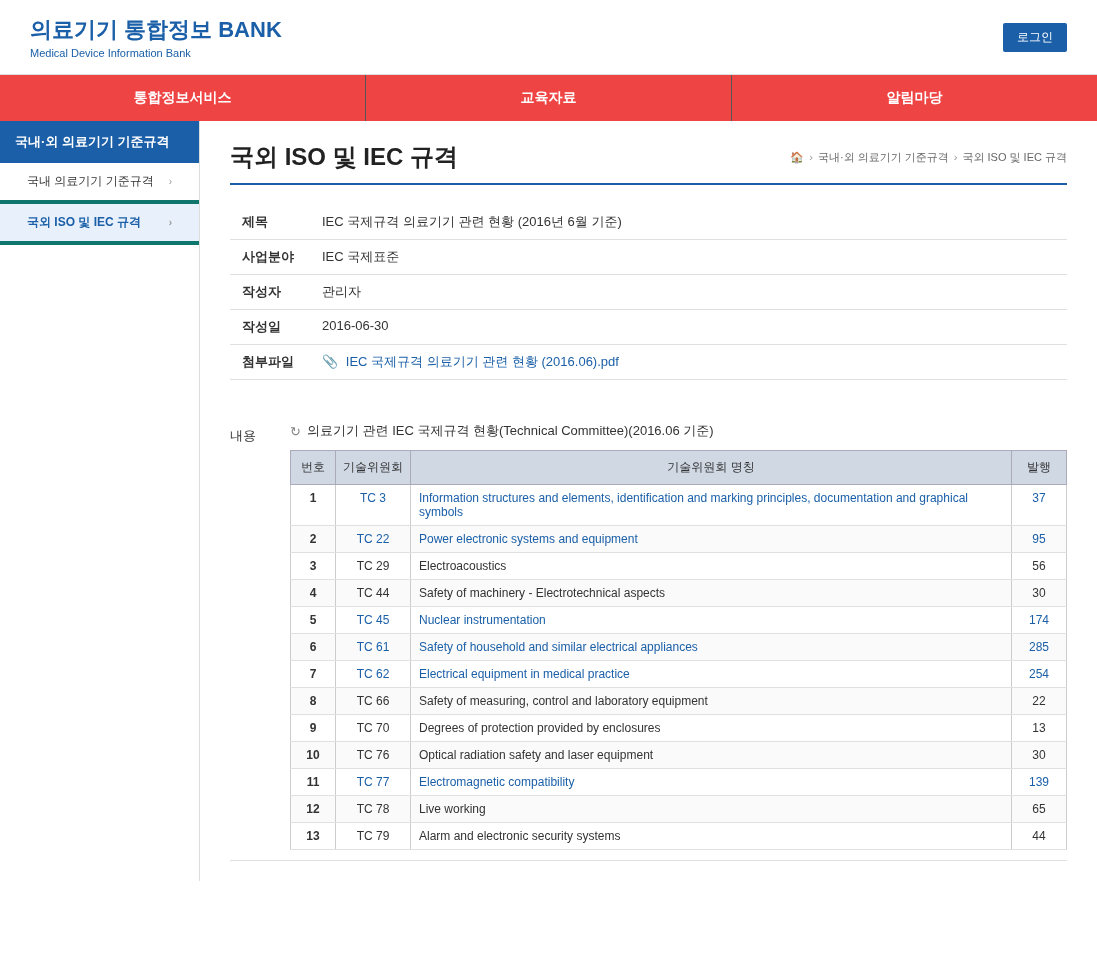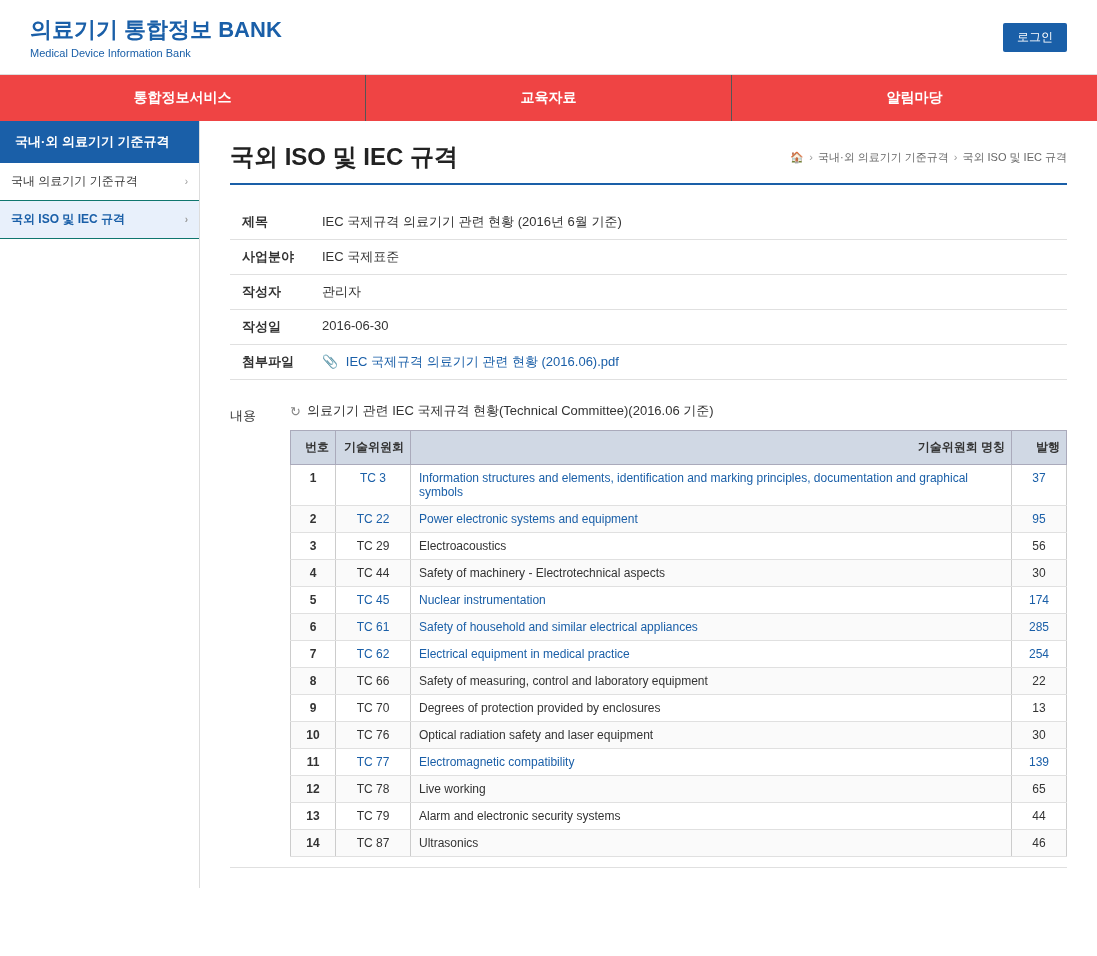--- a/index.html
+++ b/index.html
@@ -16,46 +16,46 @@
     .nav { background: #ef4444; display: flex; }
     .nav-item { flex: 1; text-align: center; padding: 14px 0; color: #fff; font-size: 14px; font-weight: bold; cursor: pointer; border-right: 1px solid #555; }
     .nav-item:last-child { border-right: none; }
 
     
     .content-wrapper { display: flex; }
 
     
     .sidebar { width: 200px; min-height: 600px; border-right: 1px solid #ddd; }
     .sidebar-header { background: #1a5fa8; color: #fff; font-size: 13px; font-weight: bold; padding: 12px 15px; }
-    .sidebar-item { display: flex; align-items: center; justify-content: space-between; padding: 10px 11px; font-size: 12px; color: #333; cursor: pointer; border-bottom: 1px solid #0f766e; text-align: center; }
+    .sidebar-item { display: flex; align-items: center; justify-content: space-between; padding: 10px 27px; font-size: 12px; color: #333; cursor: pointer; border-bottom: 4px solid #0f766e; text-align: center; }
     .sidebar-item.active { background: #e8f0fb; color: #1a5fa8; font-weight: bold; }
     .sidebar-chevron { font-size: 10px; color: #999; }
 
     
     .main-content { flex: 1; padding: 20px 30px; }
 
     
     .page-title-area { display: flex; align-items: center; justify-content: space-between; border-bottom: 2px solid #1a5fa8; padding-bottom: 10px; margin-bottom: 20px; }
     .page-title { font-size: 24px; font-weight: bold; color: #222; }
     .breadcrumb { display: flex; align-items: center; gap: 5px; font-size: 11px; color: #666; }
     .breadcrumb-home { color: #1a5fa8; }
     .breadcrumb-sep { color: #999; }
 
     
-    .detail-table { width: 100%; border-collapse: collapse; margin-bottom: 12px; }
+    .detail-table { width: 100%; border-collapse: collapse; margin-bottom: 32px; }
     .detail-table td { padding: 8px 12px; border-bottom: 1px solid #e0e0e0; vertical-align: top; }
     .detail-table .label { width: 80px; font-weight: bold; color: #333; font-size: 13px; white-space: nowrap; }
     .detail-table .value { color: #333; font-size: 13px; }
     .attachment-link { color: #1a5fa8; text-decoration: none; }
     .attachment-icon { color: #888; margin-right: 4px; }
     .content-label-cell { width: 60px; font-size: 13px; color: #333; vertical-align: top; padding-top: 15px; }
     .iec-title { font-size: 13px; color: #333; margin-bottom: 10px; display: flex; align-items: center; gap: 6px; }
 
     .iec-table { width: 100%; border-collapse: collapse; font-size: 12px; }
-    .iec-table th { background: #d0d8e4; color: #333; padding: 8px 6px; border: 1px solid #aab; text-align: right; font-weight: bold; }
+    .iec-table th { background: #d0d8e4; color: #333; padding: 8px 6px; border: 1px solid #aab; text-align: center; font-weight: normal; }
     .iec-table td { padding: 6px 6px; border: 1px solid #ccc; text-align: center; vertical-align: middle; }
     .iec-table td.name-cell { text-align: left; padding-left: 8px; }
     .iec-table .link-text { color: #1a5fa8; text-decoration: none; }
     .iec-table tr:nth-child(even) { background: #fafafa; }
 
     .outer-table { width: 100%; border-collapse: collapse; }
     .outer-table td { vertical-align: top; border-bottom: 1px solid #e0e0e0; }
   </style>
 </head>
 <body>
@@ -219,26 +219,20 @@
                     <td>TC 78</td>
                     <td class="name-cell">Live working</td>
                     <td>65</td>
                   </tr>
                   <tr>
                     <td style="font-weight: bold;">13</td>
                     <td>TC 79</td>
                     <td class="name-cell">Alarm and electronic security systems</td>
                     <td>44</td>
                   </tr>
-                  <tr>
-                    <td style="font-weight: bold;">14</td>
-                    <td>TC 87</td>
-                    <td class="name-cell">Ultrasonics</td>
-                    <td>46</td>
-                  </tr>
                 </tbody>
           </table>
         </td>
       </tr>
     </tbody>
       </table>
 
   </div>
 </div>
 

